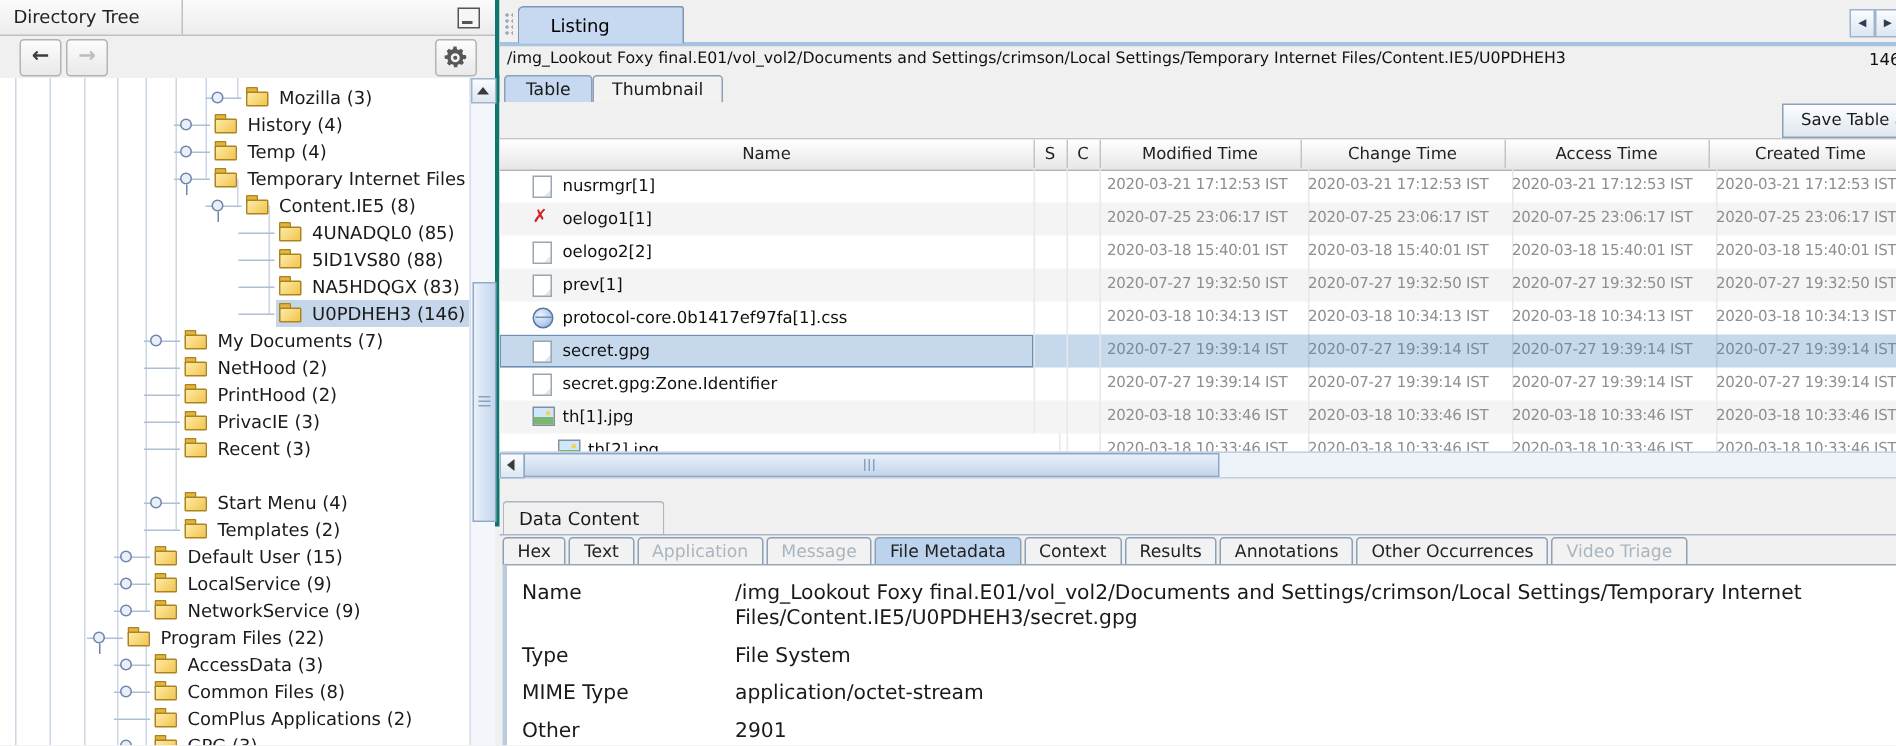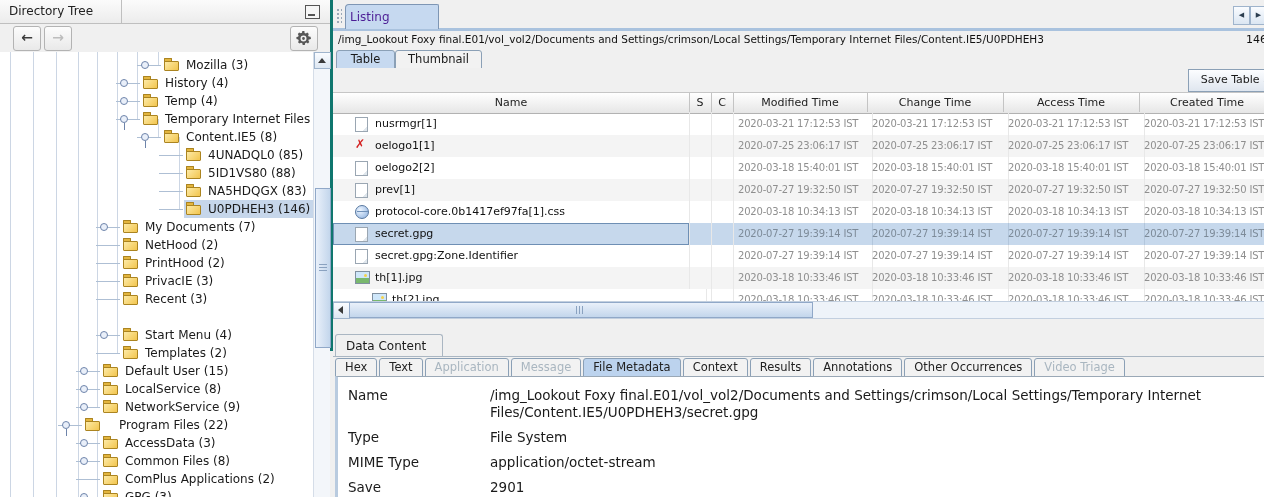--- a/index.html
+++ b/index.html
@@ -41,21 +41,21 @@
   .sb-btn{position:absolute;width:15px;height:15px;background:linear-gradient(#fafcff,#dde7f2);border:1px solid #9fb4cc;}
   .tri-up{position:absolute;left:3px;top:5px;width:0;height:0;border-left:4px solid transparent;border-right:4px solid transparent;border-bottom:5px solid #3a3a3a;}
   .tri-left{position:absolute;left:4px;top:3px;width:0;height:0;border-top:4px solid transparent;border-bottom:4px solid transparent;border-right:5px solid #3a3a3a;}
   #tree-thumb{position:absolute;left:1px;top:136px;width:14px;height:158px;background:linear-gradient(90deg,#e9f0fa,#c3d6ec);border:1px solid #90a8c8;}
   .gripH{position:absolute;left:3px;width:8px;height:1px;background:#8aa2c0;}
 
   
   #right{position:absolute;left:333px;top:0;width:931px;height:497px;background:#f0f0f0;}
   #listing-tabbar{position:absolute;left:0;top:0;width:931px;height:28px;background:#f0f0f0;border-bottom:3px solid #a9c2de;}
   .dotgrip{position:absolute;left:3px;top:8px;width:6px;height:16px;background-image:radial-gradient(#9aa8b8 1px,transparent 1.2px);background-size:4px 4px;}
-  #listing-tab{position:absolute;left:12px;top:4px;width:88px;height:24px;background:#c6d9f0;border:1px solid #7e96b4;border-bottom:none;border-radius:4px 2px 0 0;font-size:12px;line-height:24px;padding-left:4px;color:#4c1d95;}
+  #listing-tab{position:absolute;left:12px;top:4px;width:88px;height:24px;background:#c6d9f0;border:1px solid #7e96b4;border-bottom:none;border-radius:4px 2px 0 0;font-size:12px;line-height:24px;padding-left:21px;color:#000000;}
   .tabscroll{position:absolute;top:6px;width:15px;height:17px;background:linear-gradient(#fafcff,#dbe6f2);border:1px solid #9fb4cc;font-size:7px;line-height:17px;text-align:center;color:#2c3e50;}
   #pathbar{position:absolute;left:0;top:31px;width:931px;height:19px;background:#f0f0f0;}
   #path-text{position:absolute;left:5px;top:2px;font-size:10.5px;color:#111;white-space:nowrap;}
   #result-count{position:absolute;left:913px;top:2px;font-size:11px;color:#111;white-space:nowrap;}
   #viewtabs{position:absolute;left:0;top:50px;width:931px;height:18px;}
   .vtab{position:absolute;top:0;height:17px;border:1px solid #8ba0b6;font-size:11.5px;line-height:16px;text-align:center;border-radius:3px 3px 0 0;}
   .vtab.active{background:#c6d9f0;}
   .vtab.idle{background:#f2f2f2;}
   #savebar{position:absolute;left:0;top:68px;width:931px;height:24px;background:#f0f0f0;}
   #save-btn{position:absolute;left:855px;top:1px;width:124px;height:21px;background:linear-gradient(#fcfdff,#dfe6ef);border:1px solid #8ba0b6;font-size:11px;line-height:20px;text-align:center;white-space:nowrap;}
@@ -242,37 +242,37 @@
           </span>
           <span class="folder" style="left: 103px;"></span>
           <span class="tree-label" style="left: 122px;">Default User (15)</span>
         </div>
         <div class="tree-row" style="top: 328px;">
           <span class="connector" style="left: 76px; width: 24px;"></span>
           <span class="handle collapsed" style="left: 80px;">
             <span class="c"></span>
           </span>
           <span class="folder" style="left: 103px;"></span>
-          <span class="tree-label" style="left: 122px;">LocalService (8)</span>
+          <span class="tree-label" style="left: 122px;">LocalService (9)</span>
         </div>
         <div class="tree-row" style="top: 346px;">
           <span class="connector" style="left: 76px; width: 24px;"></span>
           <span class="handle collapsed" style="left: 80px;">
             <span class="c"></span>
           </span>
           <span class="folder" style="left: 103px;"></span>
           <span class="tree-label" style="left: 122px;">NetworkService (9)</span>
         </div>
         <div class="tree-row" style="top: 364px;">
           <span class="connector" style="left: 58px; width: 24px;"></span>
           <span class="handle expanded" style="left: 62px;">
             <span class="c"></span>
           </span>
           <span class="folder" style="left: 85px;"></span>
-          <span class="tree-label" style="left: 104px; margin-left: 12px;">Program Files (22)</span>
+          <span class="tree-label" style="left: 104px;">Program Files (22)</span>
         </div>
         <div class="tree-row" style="top: 382px;">
           <span class="connector" style="left: 76px; width: 24px;"></span>
           <span class="handle collapsed" style="left: 80px;">
             <span class="c"></span>
           </span>
           <span class="folder" style="left: 103px;"></span>
           <span class="tree-label" style="left: 122px;">AccessData (3)</span>
         </div>
         <div class="tree-row" style="top: 400px;">
@@ -489,19 +489,19 @@
         </div>
         <div class="meta-row" style="top: 52px;">
           <span class="meta-label">Type</span>
           <span class="meta-value">File System</span>
         </div>
         <div class="meta-row" style="top: 77px;">
           <span class="meta-label">MIME Type</span>
           <span class="meta-value">application/octet-stream</span>
         </div>
         <div class="meta-row" style="top: 102px;">
-          <span class="meta-label">Save</span>
+          <span class="meta-label">Other</span>
           <span class="meta-value">2901</span>
         </div>
       </div>
 
   </div>
 </div>
 
 </body></html>

